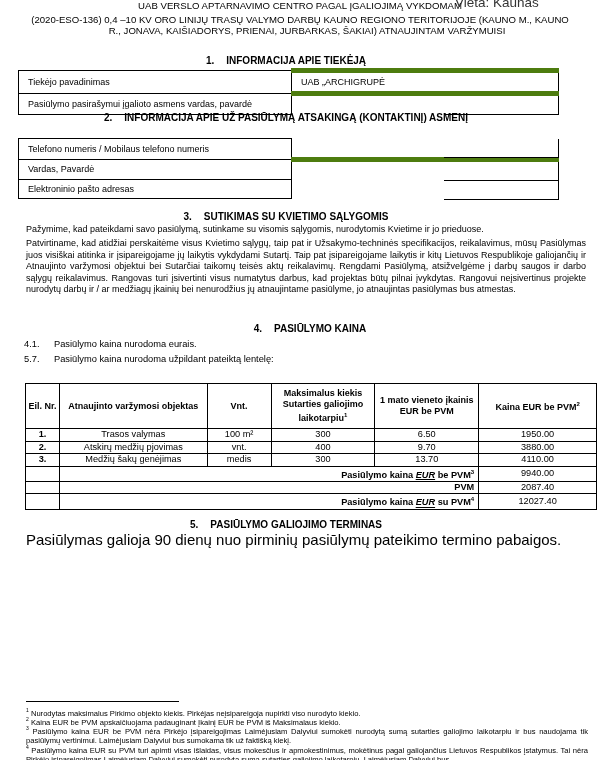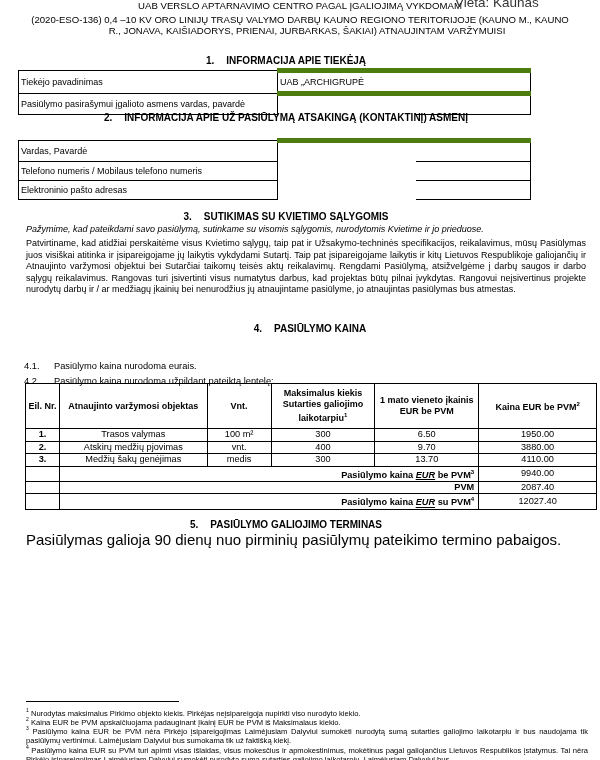--- a/index.html
+++ b/index.html
@@ -4,27 +4,27 @@
 <style>
   html, body { margin: 0; padding: 0; background: #ffffff; }
   body { width: 600px; height: 760px; overflow: hidden; position: relative; font-family: "Liberation Sans", sans-serif; color: #000; }
   .abs { position: absolute; }
   .hdr { left: 0; width: 600px; text-align: center; font-weight: normal; font-size: 9.6px; line-height: 11px; }
   .overlay { left: 455px; top: -5px; font-size: 13.5px; color: #333; font-weight: normal; }
   .sec-title { left: 0; width: 572px; text-align: center; font-weight: bold; font-size: 10px; }
   .sec-title .num { margin-right: 12px; }
   table { border-collapse: collapse; }
   .info-table { position: absolute; left: 18px; font-size: 9px; }
-  .info-table td { height: 18px; padding: 0 2px; vertical-align: middle; margin-top: 13px; }
+  .info-table td { height: 18px; padding: 0 9px; vertical-align: middle; margin-top: 13px; }
   .info-table td.lbl { width: 254px; border: 1px solid #000; }
   .info-table td.val { width: 248px; border-right: 1px solid #000; border-top: 5px solid #4d7c0f; position: relative; }
   .info-table td.val .line { position: absolute; right: -1px; bottom: -1px; width: 115px; border-bottom: 1px solid #000; }
   .para { left: 26px; width: 560px; font-size: 9px; line-height: 11.6px; text-align: justify; }
   .item { left: 24px; font-size: 9.3px; line-height: 14px; }
-  .item .n { display: inline-block; width: 30px; margin-top: 22px; }
+  .item .n { display: inline-block; width: 30px; }
   .price-table { position: absolute; left: 25px; top: 383px; width: 572px; font-size: 9.2px; }
   .price-table th, .price-table td { border: 1px solid #000; text-align: center; padding: 0 2px; }
   .price-table th { font-weight: bold; font-size: 9px; line-height: 10.8px; height: 44px; }
   .price-table td { height: 11.6px; line-height: 11px; }
   .price-table td.b { font-weight: bold; }
   .price-table td.r { text-align: right; font-weight: bold; padding-right: 4px; }
   .price-table sup { font-size: 6px; }
   .u { text-decoration: underline; font-style: italic; }
   .fn-rule { left: 26px; top: 701px; width: 153px; border-top: 1px solid #000; }
   .fn { left: 26px; width: 562px; font-size: 7.6px; line-height: 9.4px; text-align: justify; }
@@ -55,54 +55,54 @@
   </tr>
 </tbody>
   </table>
 
 <div class="abs sec-title" style="top:112px;text-align:center;">
   <span class="num">2.</span><span>INFORMACIJA APIE UŽ PASIŪLYMĄ ATSAKINGĄ (KONTAKTINĮ) ASMENĮ</span>
 </div>
 <table class="info-table" style="top:138px;">
   <tbody>
       <tr>
-    <td class="lbl">Vardas, Pavardė</td>
-    <td class="val">
+    <td class="lbl">Telefono numeris / Mobilaus telefono numeris</td>
+    <td class="val" style="border-top:none;">
           <span class="line"></span>
         </td>
   </tr>
   <tr>
-    <td class="lbl">Telefono numeris / Mobilaus telefono numeris</td>
-    <td class="val" style="border-top:none;">
+    <td class="lbl">Vardas, Pavardė</td>
+    <td class="val">
           <span class="line"></span>
         </td>
   </tr>
   <tr>
     <td class="lbl">Elektroninio pašto adresas</td>
     <td class="val" style="border-top:none;">
           <span class="line"></span>
         </td>
   </tr>
 </tbody>
   </table>
 
 <div class="abs sec-title" style="top:211px;">
   <span class="num">3.</span><span>SUTIKIMAS SU KVIETIMO SĄLYGOMIS</span>
 </div>
-<div class="abs para" style="top:224px;font-style:italic;">Pažymime, kad pateikdami savo pasiūlymą, sutinkame su visomis sąlygomis, nurodytomis Kvietime ir jo prieduose.</div>
+<div class="abs para" style="top:224px;">Pažymime, kad pateikdami savo pasiūlymą, sutinkame su visomis sąlygomis, nurodytomis Kvietime ir jo prieduose.</div>
 <div class="abs para" style="top:238px;">Patvirtiname, kad atidžiai perskaitėme visus Kvietimo sąlygų, taip pat ir Užsakymo-techninės specifikacijos, reikalavimus, mūsų Pasiūlymas juos visiškai atitinka ir įsipareigojame jų laikytis vykdydami Sutartį. Taip pat įsipareigojame laikytis ir kitų Lietuvos Respublikoje galiojančių ir Atnaujinto varžymosi objektui bei Sutarčiai taikomų teisės aktų reikalavimų. Rengdami Pasiūlymą, atsižvelgėme į darbų saugos ir darbo sąlygų reikalavimus. Rangovas turi įsivertinti visus numatytus darbus, kad projektas būtų pilnai įvykdytas. Rangovui neįsivertinus projekte nurodytų darbų ir / ar medžiagų įkainių bei nenurodžius jų atnaujintame pasiūlyme, jo atnaujintas pasiūlymas bus atmestas.</div>
 
 <div class="abs sec-title" style="top:323px;padding-left:24px;">
   <span class="num">4.</span><span>PASIŪLYMO KAINA</span>
 </div>
 <div class="abs item" style="top:337px;">
   <span class="n">4.1.</span><span>Pasiūlymo kaina nurodoma eurais.</span>
 </div>
 <div class="abs item" style="top:352px;">
-  <span class="n">4.2.</span><span>Pasiūlymo kaina nurodoma užpildant pateiktą lentelę:</span>
+  <span class="n">5.7.</span><span>Pasiūlymo kaina nurodoma užpildant pateiktą lentelę:</span>
 </div>
 
 <table class="price-table">
   <colgroup>
     <col style="width:34px">
       <col style="width:148px">
       <col style="width:64px">
       <col style="width:104px">
       <col style="width:104px">
       <col style="width:118px">

